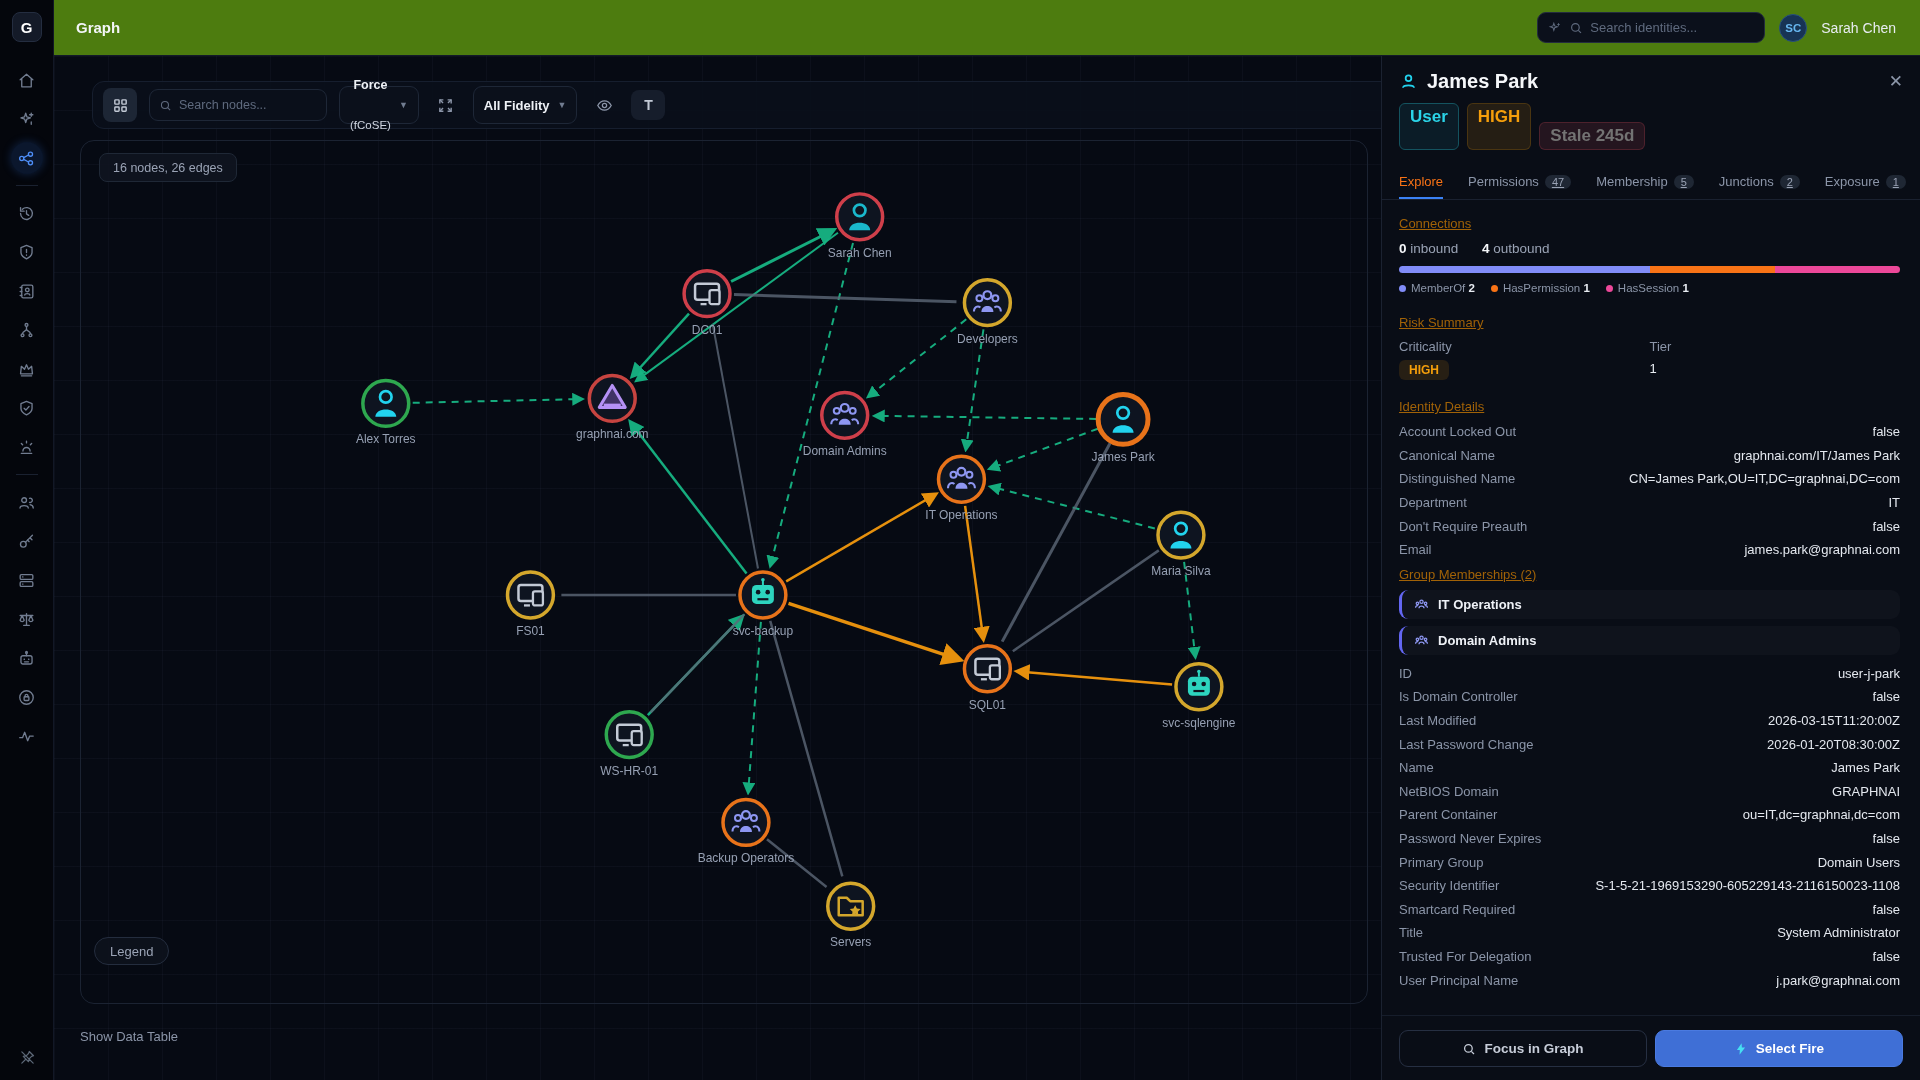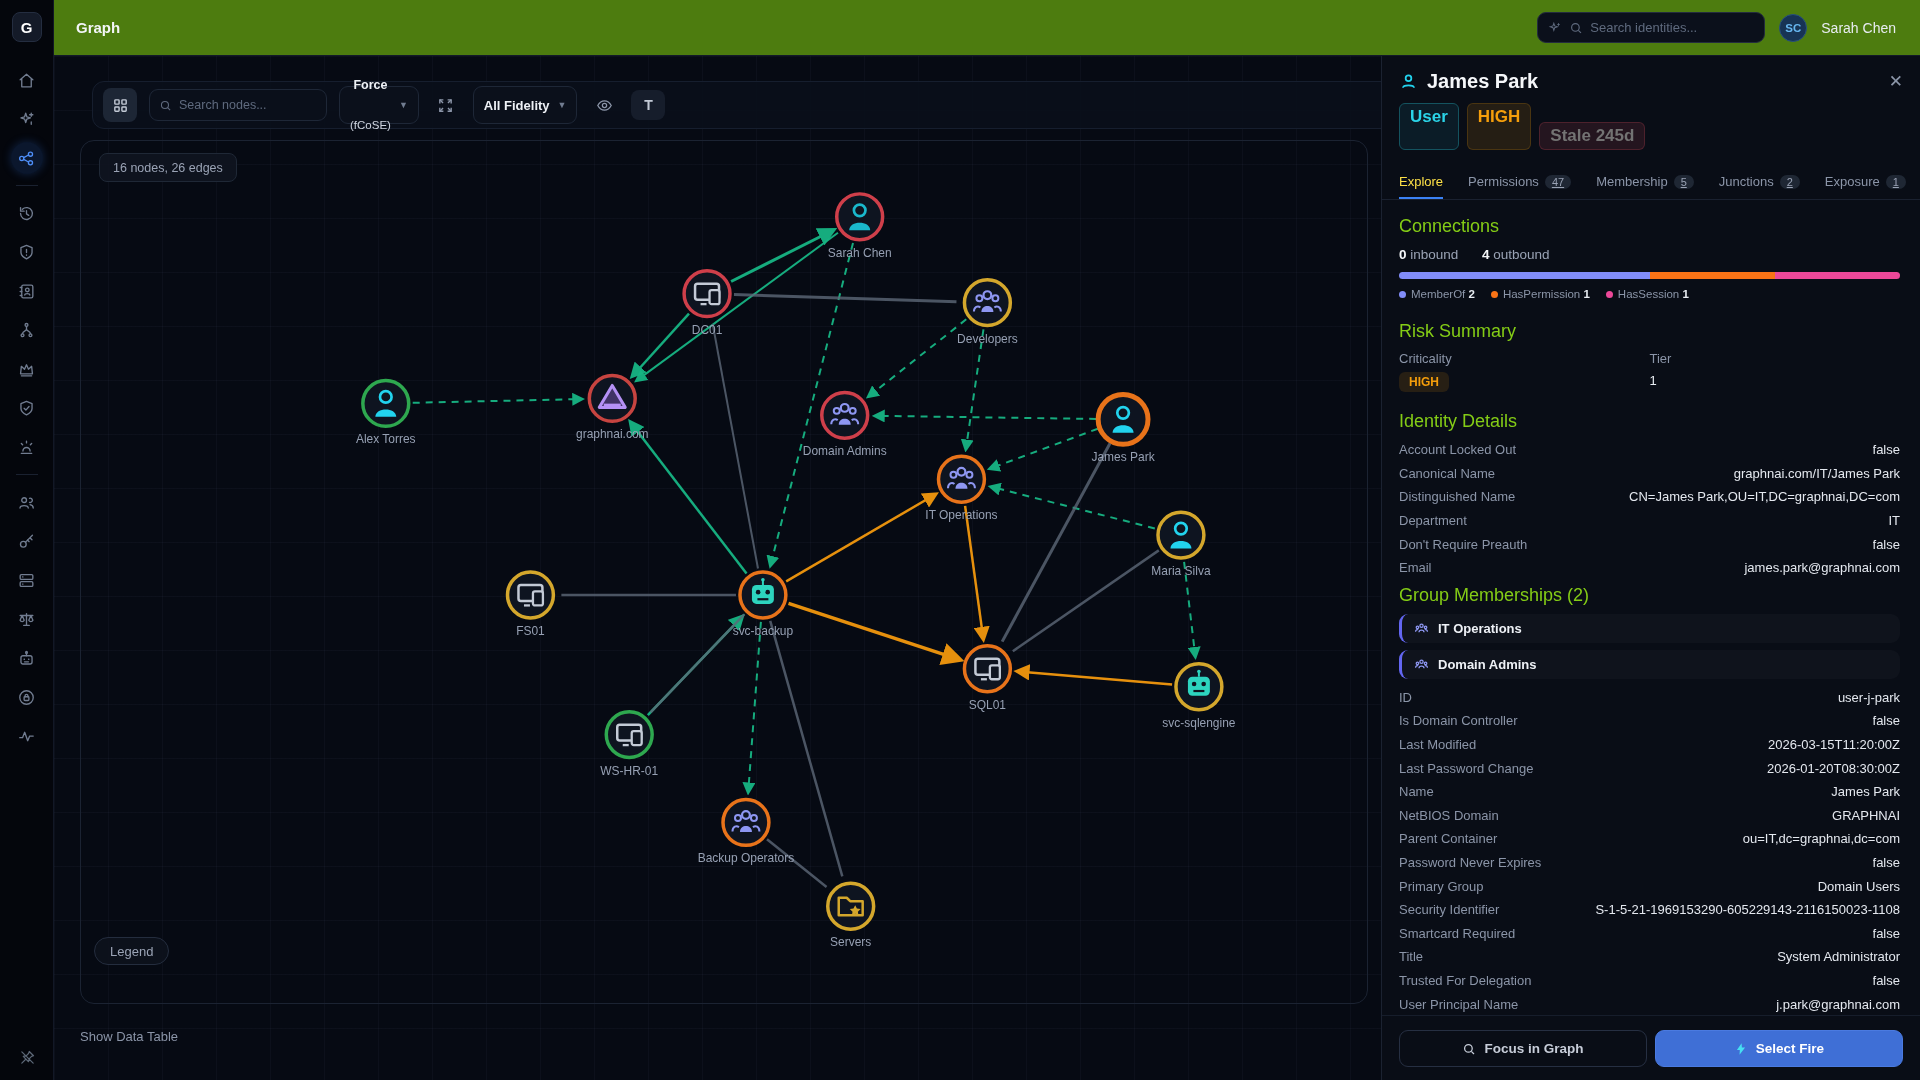--- a/index.html
+++ b/index.html
@@ -95,25 +95,25 @@
   .panel-close { margin-left:auto; color:#8b95a8; font-size:17px; cursor:pointer; line-height:1; }
   .badge-row { display:flex; gap:8px; margin-top:10px; }
   .badge { font-size:17px; font-weight:bold; padding:3px 10px; border-radius:6px; }
   .badge.user { color:#2bd4e8; background:rgba(34,211,238,.08); border:1px solid #14535f; }
   .badge.high { color:#f59e0b; background:rgba(245,158,11,.12); border:1px solid rgba(245,158,11,.18); }
   .badge.stale { color:#737373; background:rgba(240,82,100,.12); border:1px solid rgba(240,82,100,.2);margin-top:19px; }
   .tabs { display:flex; gap:25px; margin-top:16px; padding:0 0 0 17px; border-bottom:1px solid #1a2130;
     white-space:nowrap; overflow:hidden; }
   .tab { font-size:13px; color:#8b95a8; padding:8px 0 10px 0; display:flex; align-items:center;
     gap:6px; cursor:pointer; flex:none; }
-  .tab.active { color:#fde047; box-shadow:inset 0 -2px 0 #3b82f6;justify-content:center; }
+  .tab.active { color:#f97316; box-shadow:inset 0 -2px 0 #3b82f6;justify-content:center; }
   .tab .pill { background:#1f2734; color:#9aa3b5; font-size:11px; padding:1px 7px;
     border-radius:999px;text-decoration:underline; }
   .panel-body { padding:16px 20px 0 17px; }
-  .sec-head { font-size:18px; color:#84cc16; }
+  .sec-head { font-size:13px; color:#a16207;text-decoration:underline; }
   .conn-counts { margin-top:10px; font-size:13.5px; color:#9aa3b5; }
   .conn-counts b { color:#f5f7fa; font-weight:bold; }
   .conn-counts .sp { display:inline-block; width:16px; }
   .conn-bar { margin-top:10px; height:7px; border-radius:4px; overflow:hidden; display:flex; }
   .conn-legend { display:flex; gap:16px; margin-top:9px; font-size:11.5px; color:#8b95a8;
     align-items:center; }
   .conn-legend .dot { width:7px; height:7px; border-radius:50%; display:inline-block;
     margin-right:5px; }
   .conn-legend b { color:#e8ecf2; }
   .risk-grid { display:flex; margin-top:9px; }

